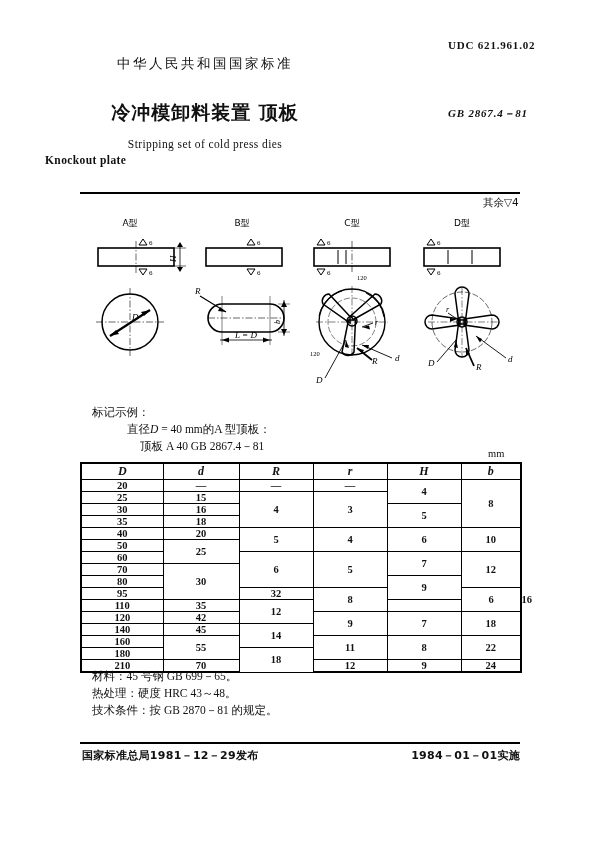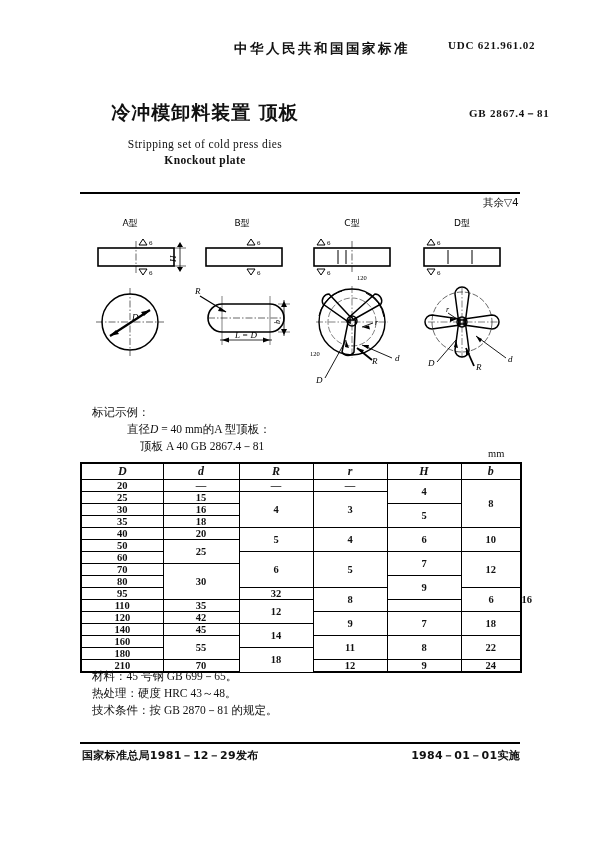--- a/index.html
+++ b/index.html
@@ -5,45 +5,45 @@
   html,body{margin:0;padding:0;background:#ffffff;}
   body{
     width:600px;height:849px;position:relative;overflow:hidden;
     font-family:"Liberation Serif","DejaVu Serif",serif;
     color:#111;
   }
   .page{position:absolute;left:0;top:0;width:600px;height:849px;background:#fff;}
 
   
   .hdr-cn{
-    position:absolute;left:0;top:40px;width:410px;text-align:right;
+    position:absolute;left:0;top:55px;width:410px;text-align:center;
     font-family:"DejaVu Sans","Liberation Sans",sans-serif;
-    font-size:13.5px;font-weight:bold;letter-spacing:2.5px;
+    font-size:13.5px;font-weight:normal;letter-spacing:2.5px;
   }
   .udc{
     position:absolute;left:448px;top:39px;
     font-family:Liberation Serif, serif;
     font-size:11px;font-weight:bold;letter-spacing:.8px;
   }
   .title-cn{
     position:absolute;left:0;top:100px;width:410px;text-align:center;
     font-family:"DejaVu Sans","Liberation Sans",sans-serif;
     font-size:19px;font-weight:bold;letter-spacing:1px;
   }
   .gbno{
-    position:absolute;left:469px;top:106px;
-    font-size:11px;font-weight:bold;letter-spacing:.8px;
+    position:absolute;left:448px;top:106px;
+    font-size:11px;font-weight:bold;letter-spacing:.8px;font-style:italic;
   }
   .title-en1{
     position:absolute;left:0;top:138px;width:410px;text-align:center;
     font-size:11.5px;font-weight:normal;letter-spacing:.4px;
   }
   .title-en2{
-    position:absolute;left:0;top:154px;width:410px;text-align:center;
-    font-size:11.5px;font-weight:bold;letter-spacing:.4px;
+    position:absolute;left:0;top:154px;width:410px;text-align:left;
+    font-size:11.5px;font-weight:bold;letter-spacing:.4px;padding-left:45px;
   }
 
   
   .rule{position:absolute;background:#000;}
   .rule-top{left:80px;top:192px;width:440px;height:2px;}
   .rule-bot{left:80px;top:742px;width:440px;height:2px;}
 
   
   .qiyu{
     position:absolute;left:483px;top:196px;font-size:10.5px;

